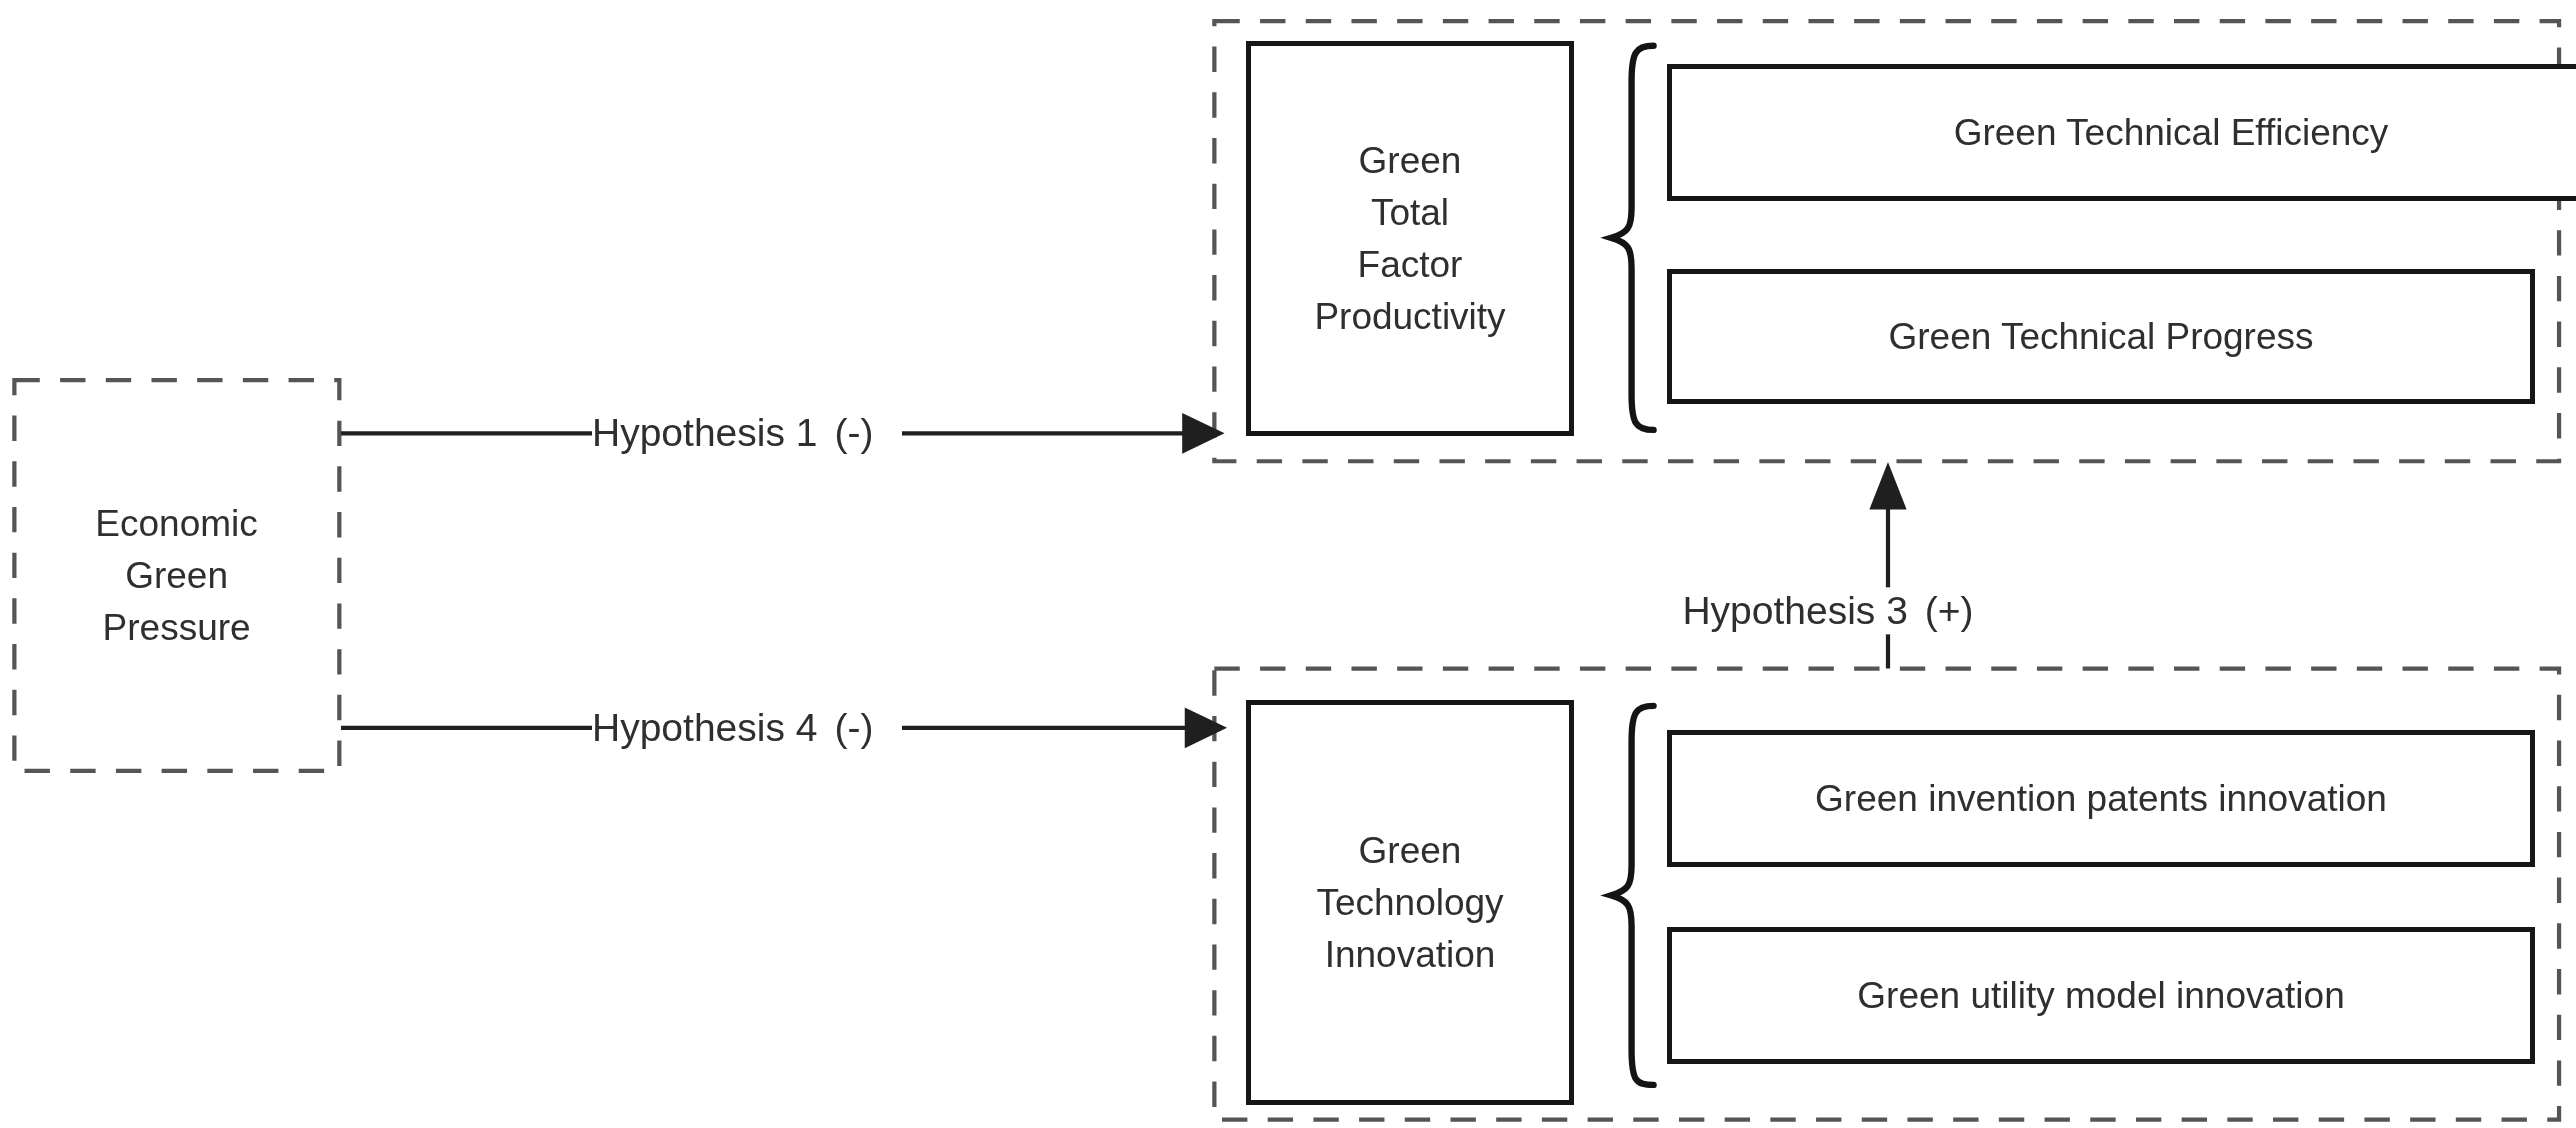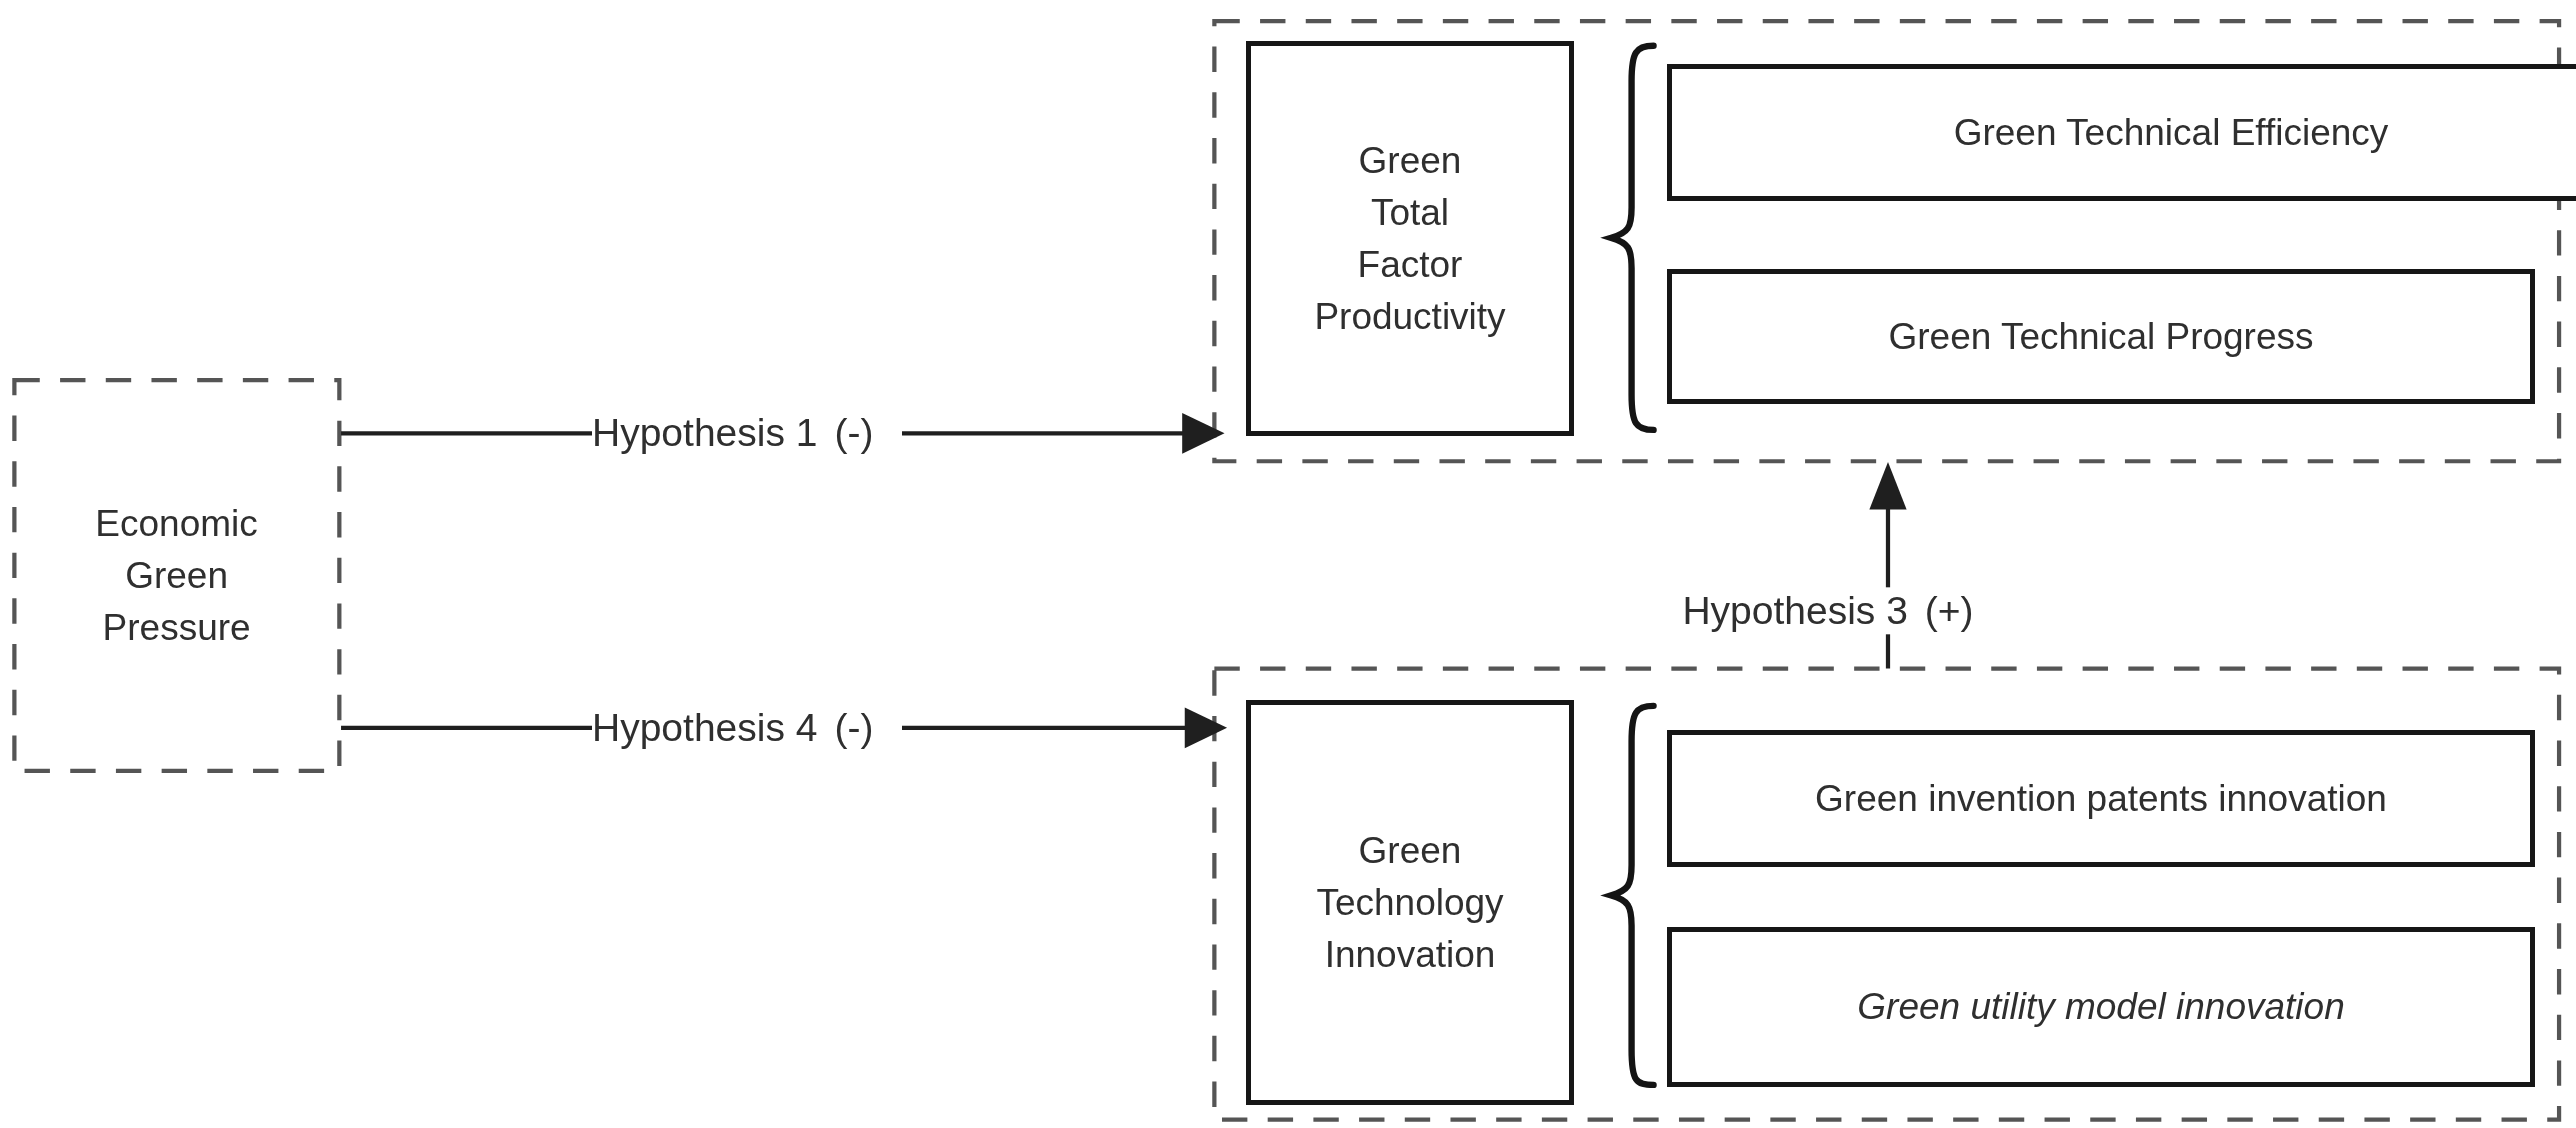--- a/index.html
+++ b/index.html
@@ -43,21 +43,21 @@
   .single-label {
     font-size: 37px;
     white-space: nowrap;
   }
   
   #gtfp-box      { left: 1246px; top: 41px;   width: 328px;  height: 395px; }
   #eff-box       { left: 1667px; top: 64px;   width: 1008px; height: 137px; }
   #prog-box      { left: 1667px; top: 269px;  width: 868px; height: 135px; }
   #gti-box       { left: 1246px; top: 700px;  width: 328px;  height: 405px; }
   #patents-box   { left: 1667px; top: 730px;  width: 868px; height: 137px; text-align: right; }
-  #utility-box   { left: 1667px; top: 927px; width: 868px; height: 160px; font-style: italic; }
+  #utility-box   { left: 1667px; top: 927px; width: 868px; height: 137px; }
   
   #egp-box       { left: 18.6px;   top: 384px;  width: 316px;  height: 383px; }
 
   .hyp-label {
     position: absolute;
     display: flex;
     align-items: flex-start;
     background: #ffffff;
     font-size: 39px;
     white-space: nowrap;

